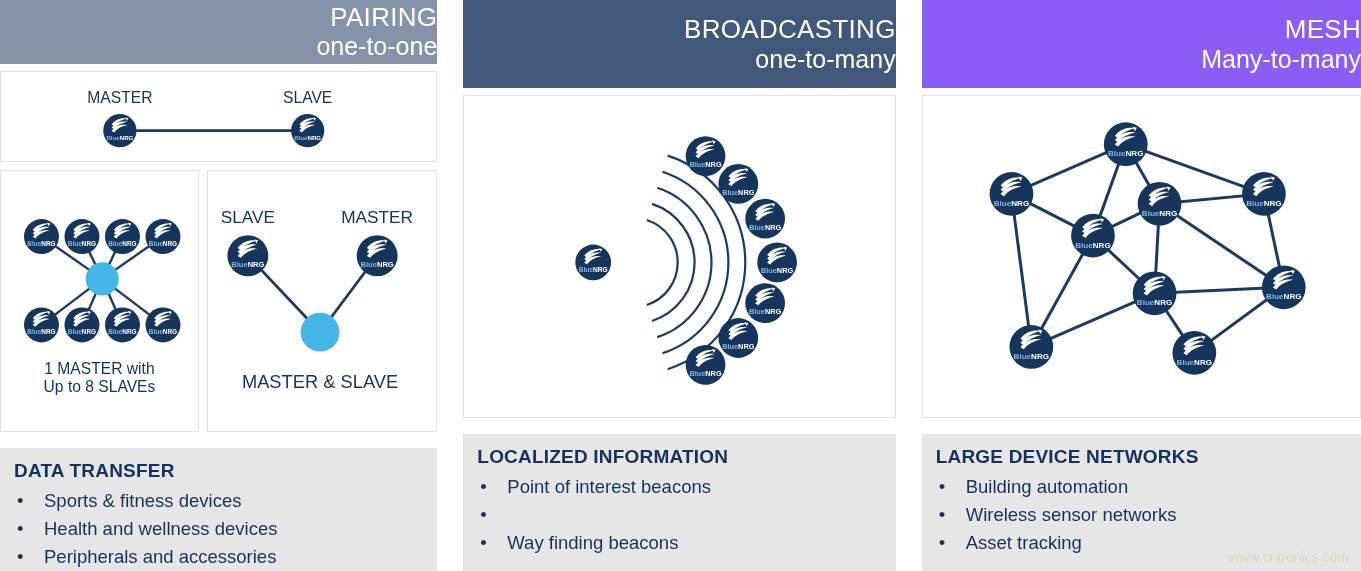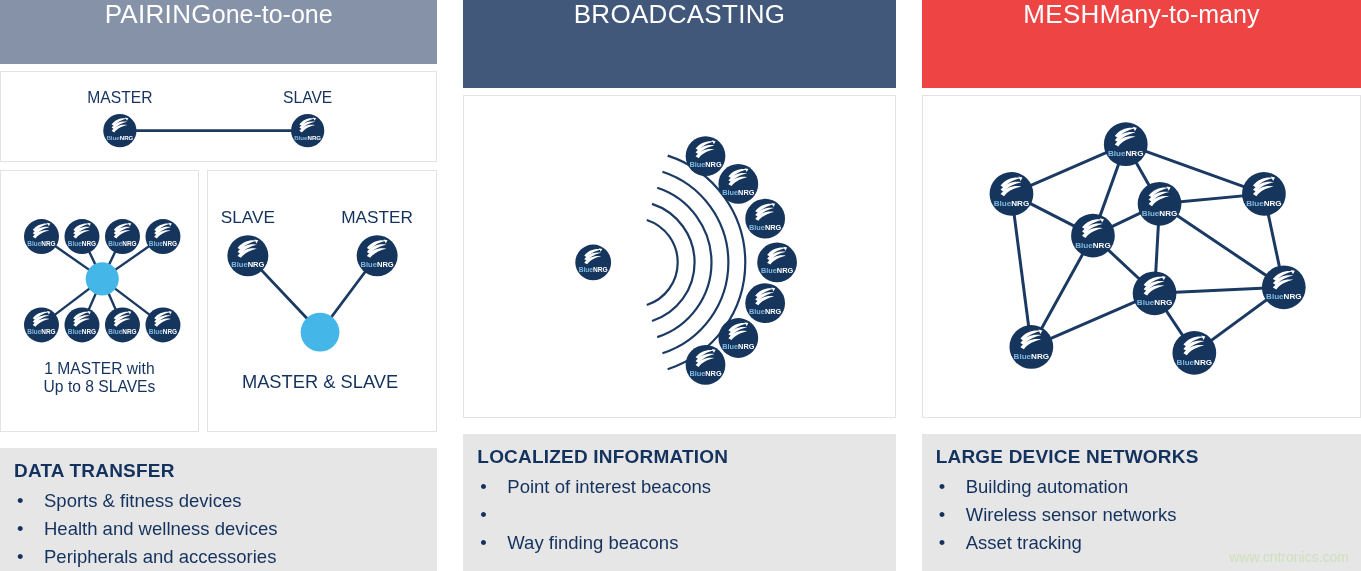--- a/index.html
+++ b/index.html
@@ -22,22 +22,22 @@
     height: 571px;
   }
   .col-1 { width: 440px; }
   .col-2 { width: 435px; }
   .col-3 { width: 442px; }
 
   
   .col-header {
     height: 88px;
     display: flex;
-    flex-direction: row;
-    align-items: flex-start;
+    flex-direction: column;
+    align-items: flex-end;
     justify-content: center;
     color: #ffffff;
     line-height: 1.12;
   }
   .col-header .h-title {
     font-size: 26px;
     letter-spacing: 0.3px;
   }
   .col-header .h-sub {
     font-size: 25px;
@@ -300,20 +300,21 @@
             <span class="bullet">•</span>
             <span>Peripherals and accessories</span>
           </li>
         </ul>
     </div>
   </div>
 
   <div class="column col-2">
     <div class="col-header" id="hdr-2" style="background: rgb(65, 88, 122);">
       <div class="h-title">BROADCASTING</div>
+      <div class="h-sub">one-to-many</div>
     </div>
 
     <div class="diagram-area">
       <div class="panel panel-tall">
         <svg class="svg-full" viewBox="0 0 433 322" id="svg-broadcast">
             <path d="M 183.90576474687265 124.20245676671809 A 45 45 0 0 1 183.90576474687265 209.7975432332819" fill="none" stroke="#1b3a63" stroke-width="2.2"></path>
             <path d="M 189.15905365124675 108.03449598970047 A 62 62 0 0 1 189.15905365124675 225.96550401029953" fill="none" stroke="#1b3a63" stroke-width="2.2"></path>
             <path d="M 194.41234255562085 91.86653521268288 A 79 79 0 0 1 194.41234255562085 242.1334647873171" fill="none" stroke="#1b3a63" stroke-width="2.2"></path>
             <path d="M 199.66563145999496 75.69857443566526 A 96 96 0 0 1 199.66563145999496 258.30142556433475" fill="none" stroke="#1b3a63" stroke-width="2.2"></path>
             <path d="M 204.91892036436906 59.53061365864765 A 113 113 0 0 1 204.91892036436906 274.46938634135233" fill="none" stroke="#1b3a63" stroke-width="2.2"></path>
@@ -413,21 +414,21 @@
           </li>
           <li>
             <span class="bullet">•</span>
             <span>Way finding beacons</span>
           </li>
         </ul>
     </div>
   </div>
 
   <div class="column col-3">
-    <div class="col-header" id="hdr-3" style="background: #ef4444;">
+    <div class="col-header" id="hdr-3" style="background: #8b5cf6;">
       <div class="h-title">MESH</div>
       <div class="h-sub">Many-to-many</div>
     </div>
 
     <div class="diagram-area">
       <div class="panel panel-tall">
         <svg class="svg-full" viewBox="0 0 440 322" id="svg-mesh">
             <line x1="204" y1="48" x2="89" y2="98" stroke="#1b3a63" stroke-width="3" stroke-linecap="round"></line>
             <line x1="204" y1="48" x2="343" y2="98" stroke="#1b3a63" stroke-width="3" stroke-linecap="round"></line>
             <line x1="204" y1="48" x2="238" y2="108" stroke="#1b3a63" stroke-width="3" stroke-linecap="round"></line>

